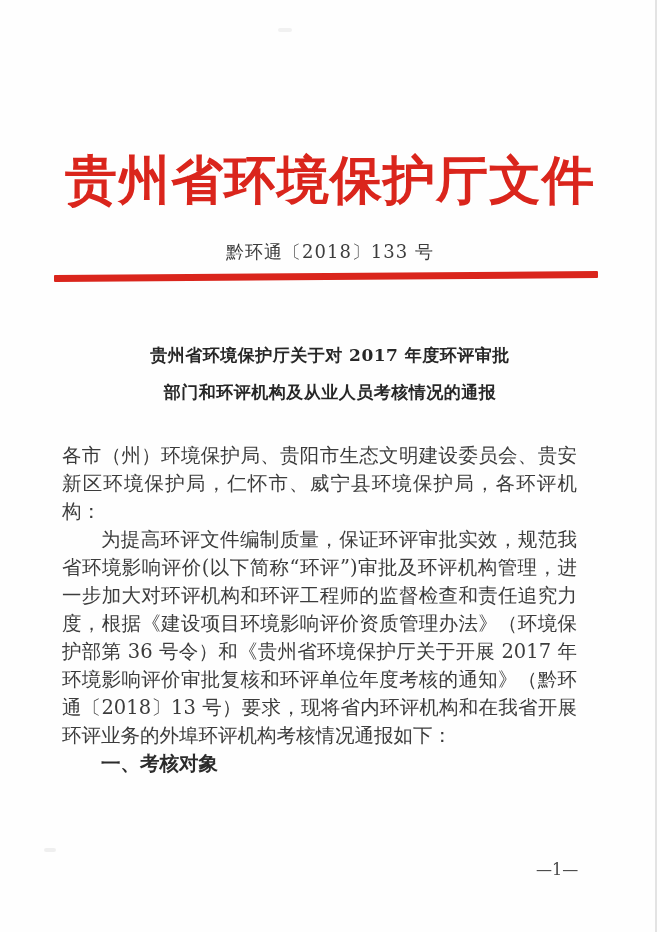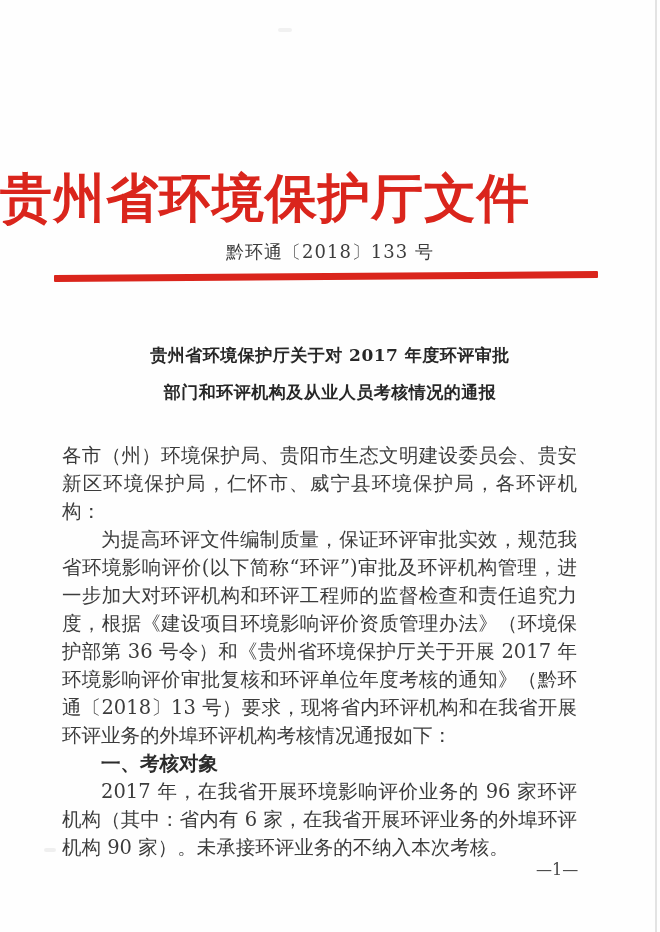--- a/index.html
+++ b/index.html
@@ -42,23 +42,24 @@
     position: absolute;
     top: 848px;
     left: 44px;
     width: 12px;
     height: 4px;
     background: rgba(0,0,0,0.06);
     border-radius: 2px;
   }
   .agency-title {
     position: absolute;
-    top: 164px;
+    top: 146px;
     left: 0;
     width: 100%;
+    text-align: center;
     font-size: 52px;
     font-weight: bold;
     letter-spacing: 1px;
     line-height: 68px;
     white-space: nowrap;
   }
   .doc-number {
     position: absolute;
     top: 240px;
     left: 0;
@@ -136,20 +137,19 @@
 
   <div class="doc-title">
     <div>贵州省环境保护厅关于对 2017 年度环评审批</div>
     <div>部门和环评机构及从业人员考核情况的通报</div>
   </div>
 
   <div class="body-block" style="color: rgb(60, 60, 60);">
     <p class="addressee">各市（州）环境保护局、贵阳市生态文明建设委员会、贵安新区环境保护局，仁怀市、威宁县环境保护局，各环评机构：</p>
     <p class="indent">为提高环评文件编制质量，保证环评审批实效，规范我省环境影响评价(以下简称“环评”)审批及环评机构管理，进一步加大对环评机构和环评工程师的监督检查和责任追究力度，根据《建设项目环境影响评价资质管理办法》（环境保护部第 36 号令）和《贵州省环境保护厅关于开展 2017 年环境影响评价审批复核和环评单位年度考核的通知》（黔环通〔2018〕13 号）要求，现将省内环评机构和在我省开展环评业务的外埠环评机构考核情况通报如下：</p>
     <p class="heading">一、考核对象</p>
-    <p class="indent">2017 年，在我省开展环境影响评价业务的 96 家环评机构（其中：省内有 6 家，在我省开展环评业务的外埠环评机构 90 家）。未承接环评业务的不纳入本次考核。</p>
   </div>
 
   <div class="page-number">—1—</div>
 
   <div class="scan-edge-right"></div>
 
 </div>
 
 </body></html>

